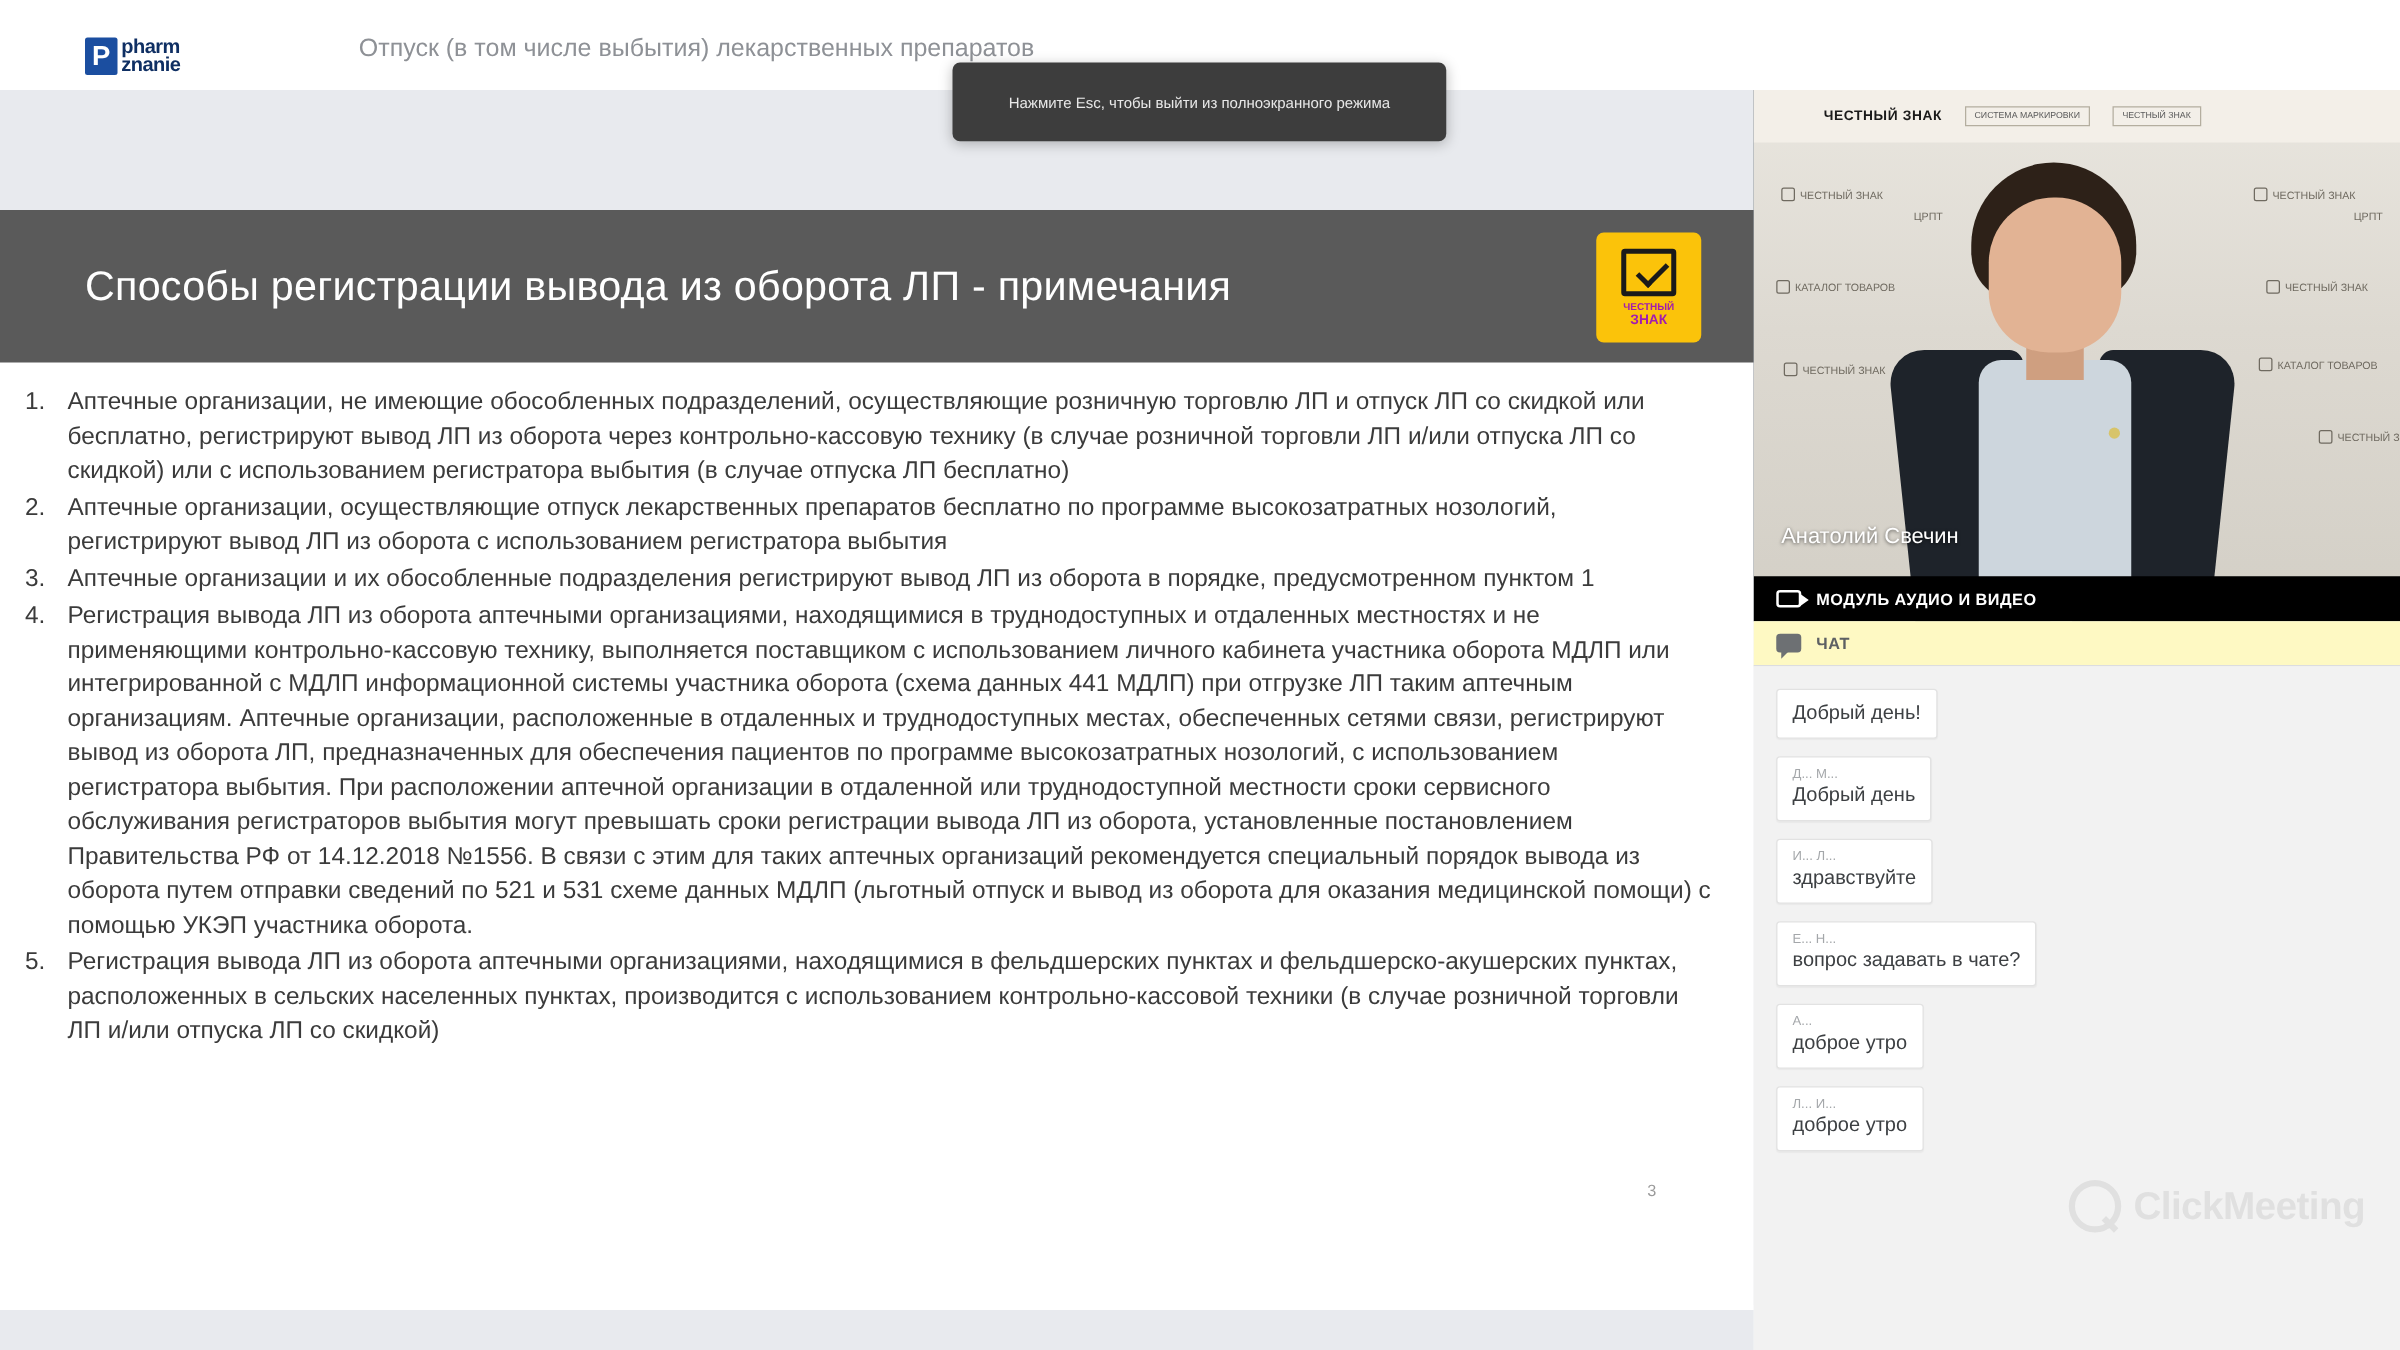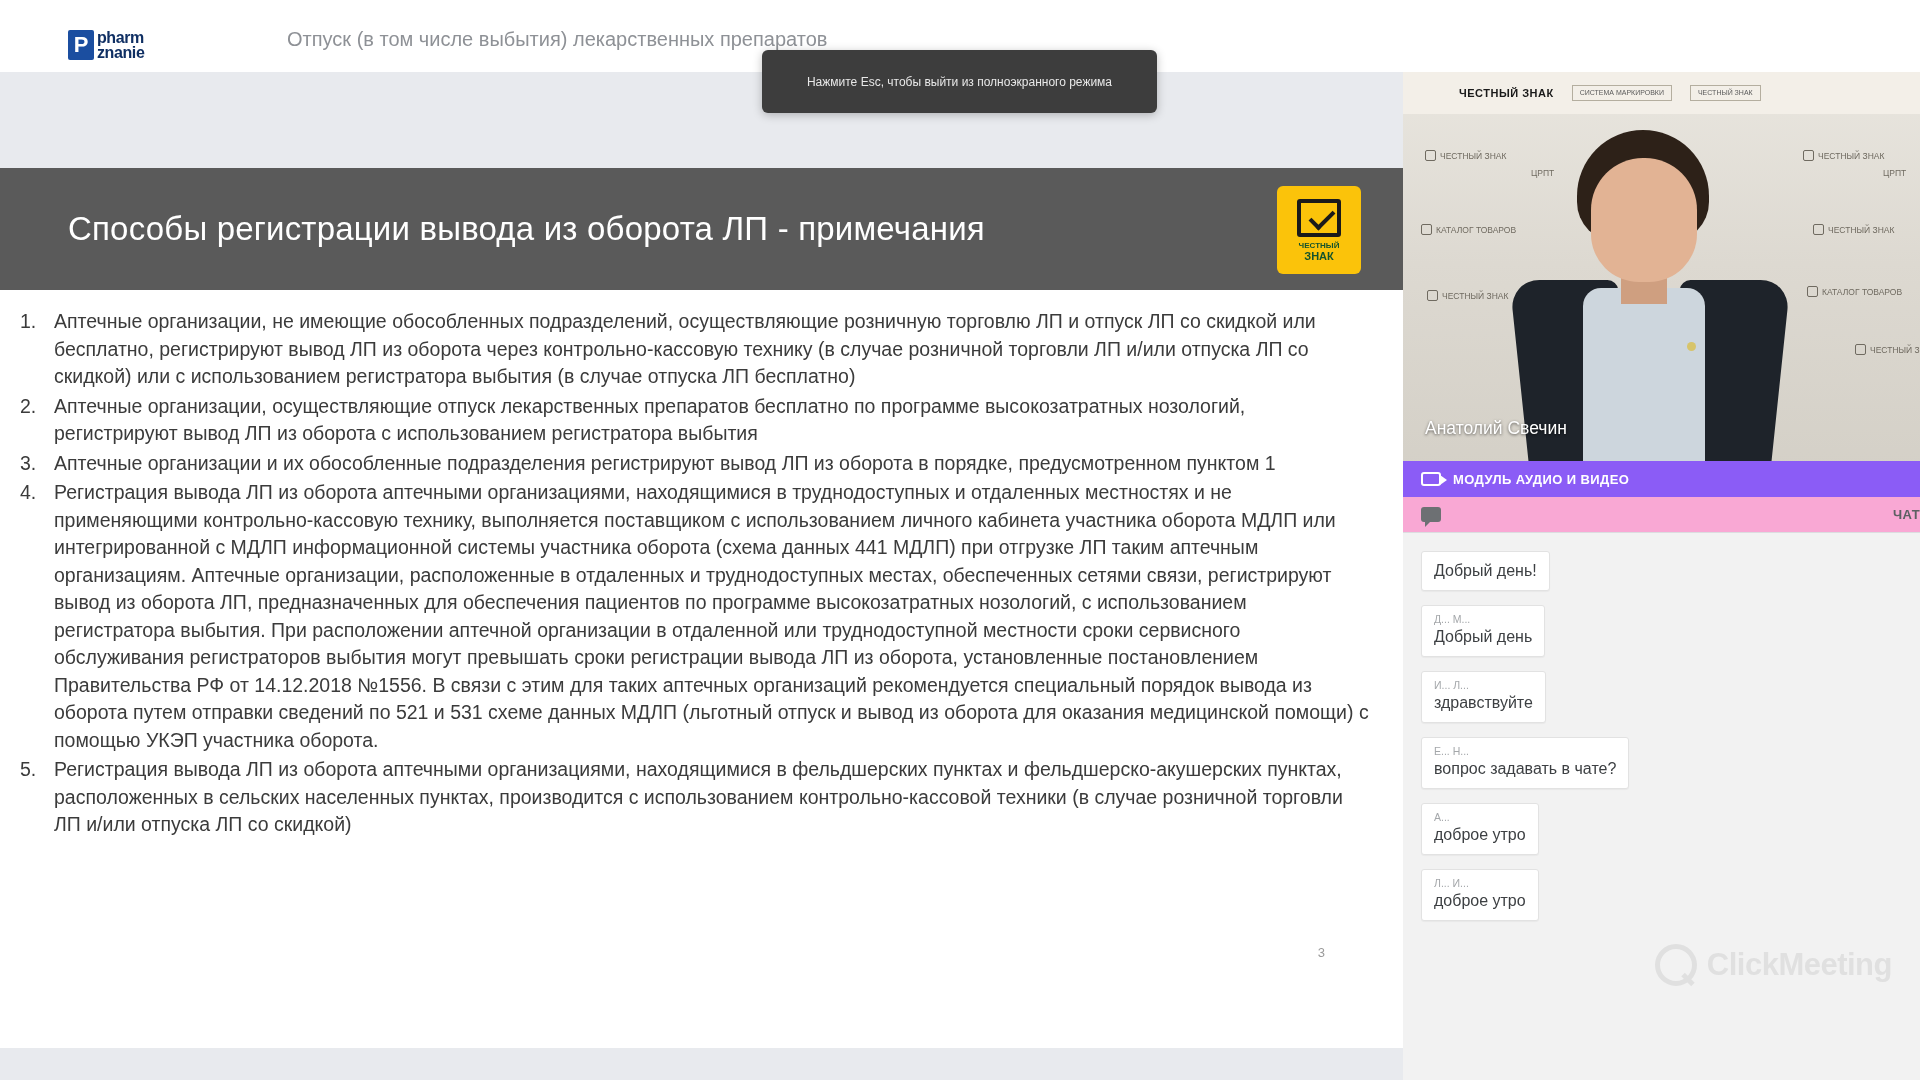--- a/index.html
+++ b/index.html
@@ -95,21 +95,21 @@
     letter-spacing: 0.2px;
   }
   .zn-badge {
     position: absolute;
     right: 42px; top: 18px;
     width: 84px; height: 88px;
     background: #fbc30a;
     border-radius: 6px;
     display: flex; flex-direction: column;
     align-items: center; justify-content: center;
-    color: #14532d;
+    color: #a21caf;
   }
   .zn-badge .mark {
     width: 44px; height: 38px;
     border: 4px solid #1a1a1a;
     border-radius: 3px;
     position: relative;
     margin-bottom: 4px;
   }
   .zn-badge .mark::before {
     content: "";
@@ -258,21 +258,21 @@
     position: absolute;
     left: 22px; bottom: 58px;
     color: #ffffff;
     font-size: 17.5px;
     text-shadow: 0 1px 3px rgba(0,0,0,0.6);
   }
   .module-bar {
     position: absolute;
     left: 0; bottom: 0;
     width: 517px; height: 36px;
-    background: #8b5cf6;
+    background: #000000;
     display: flex; align-items: center;
     padding-left: 18px;
     gap: 12px;
   }
   .module-bar .label {
     color: #ffffff;
     font-size: 13px;
     font-weight: bold;
     letter-spacing: 0.4px;
   }
@@ -288,26 +288,25 @@
     right: -8px; top: 1px;
     border-left: 7px solid #ffffff;
     border-top: 5px solid transparent;
     border-bottom: 5px solid transparent;
   }
 
   
   .chat-header {
     position: relative;
     width: 517px; height: 36px;
-    background: #f9a8d4;
+    background: #fef9c3;
     display: flex; align-items: center;
     padding-left: 18px;
     gap: 12px;
     border-bottom: 1px solid #dcdde0;
-    justify-content: space-between;
   }
   .chat-icon {
     width: 20px; height: 15px;
     background: #6d7073;
     border-radius: 3px;
     position: relative;
   }
   .chat-icon::after {
     content: "";
     position: absolute;

